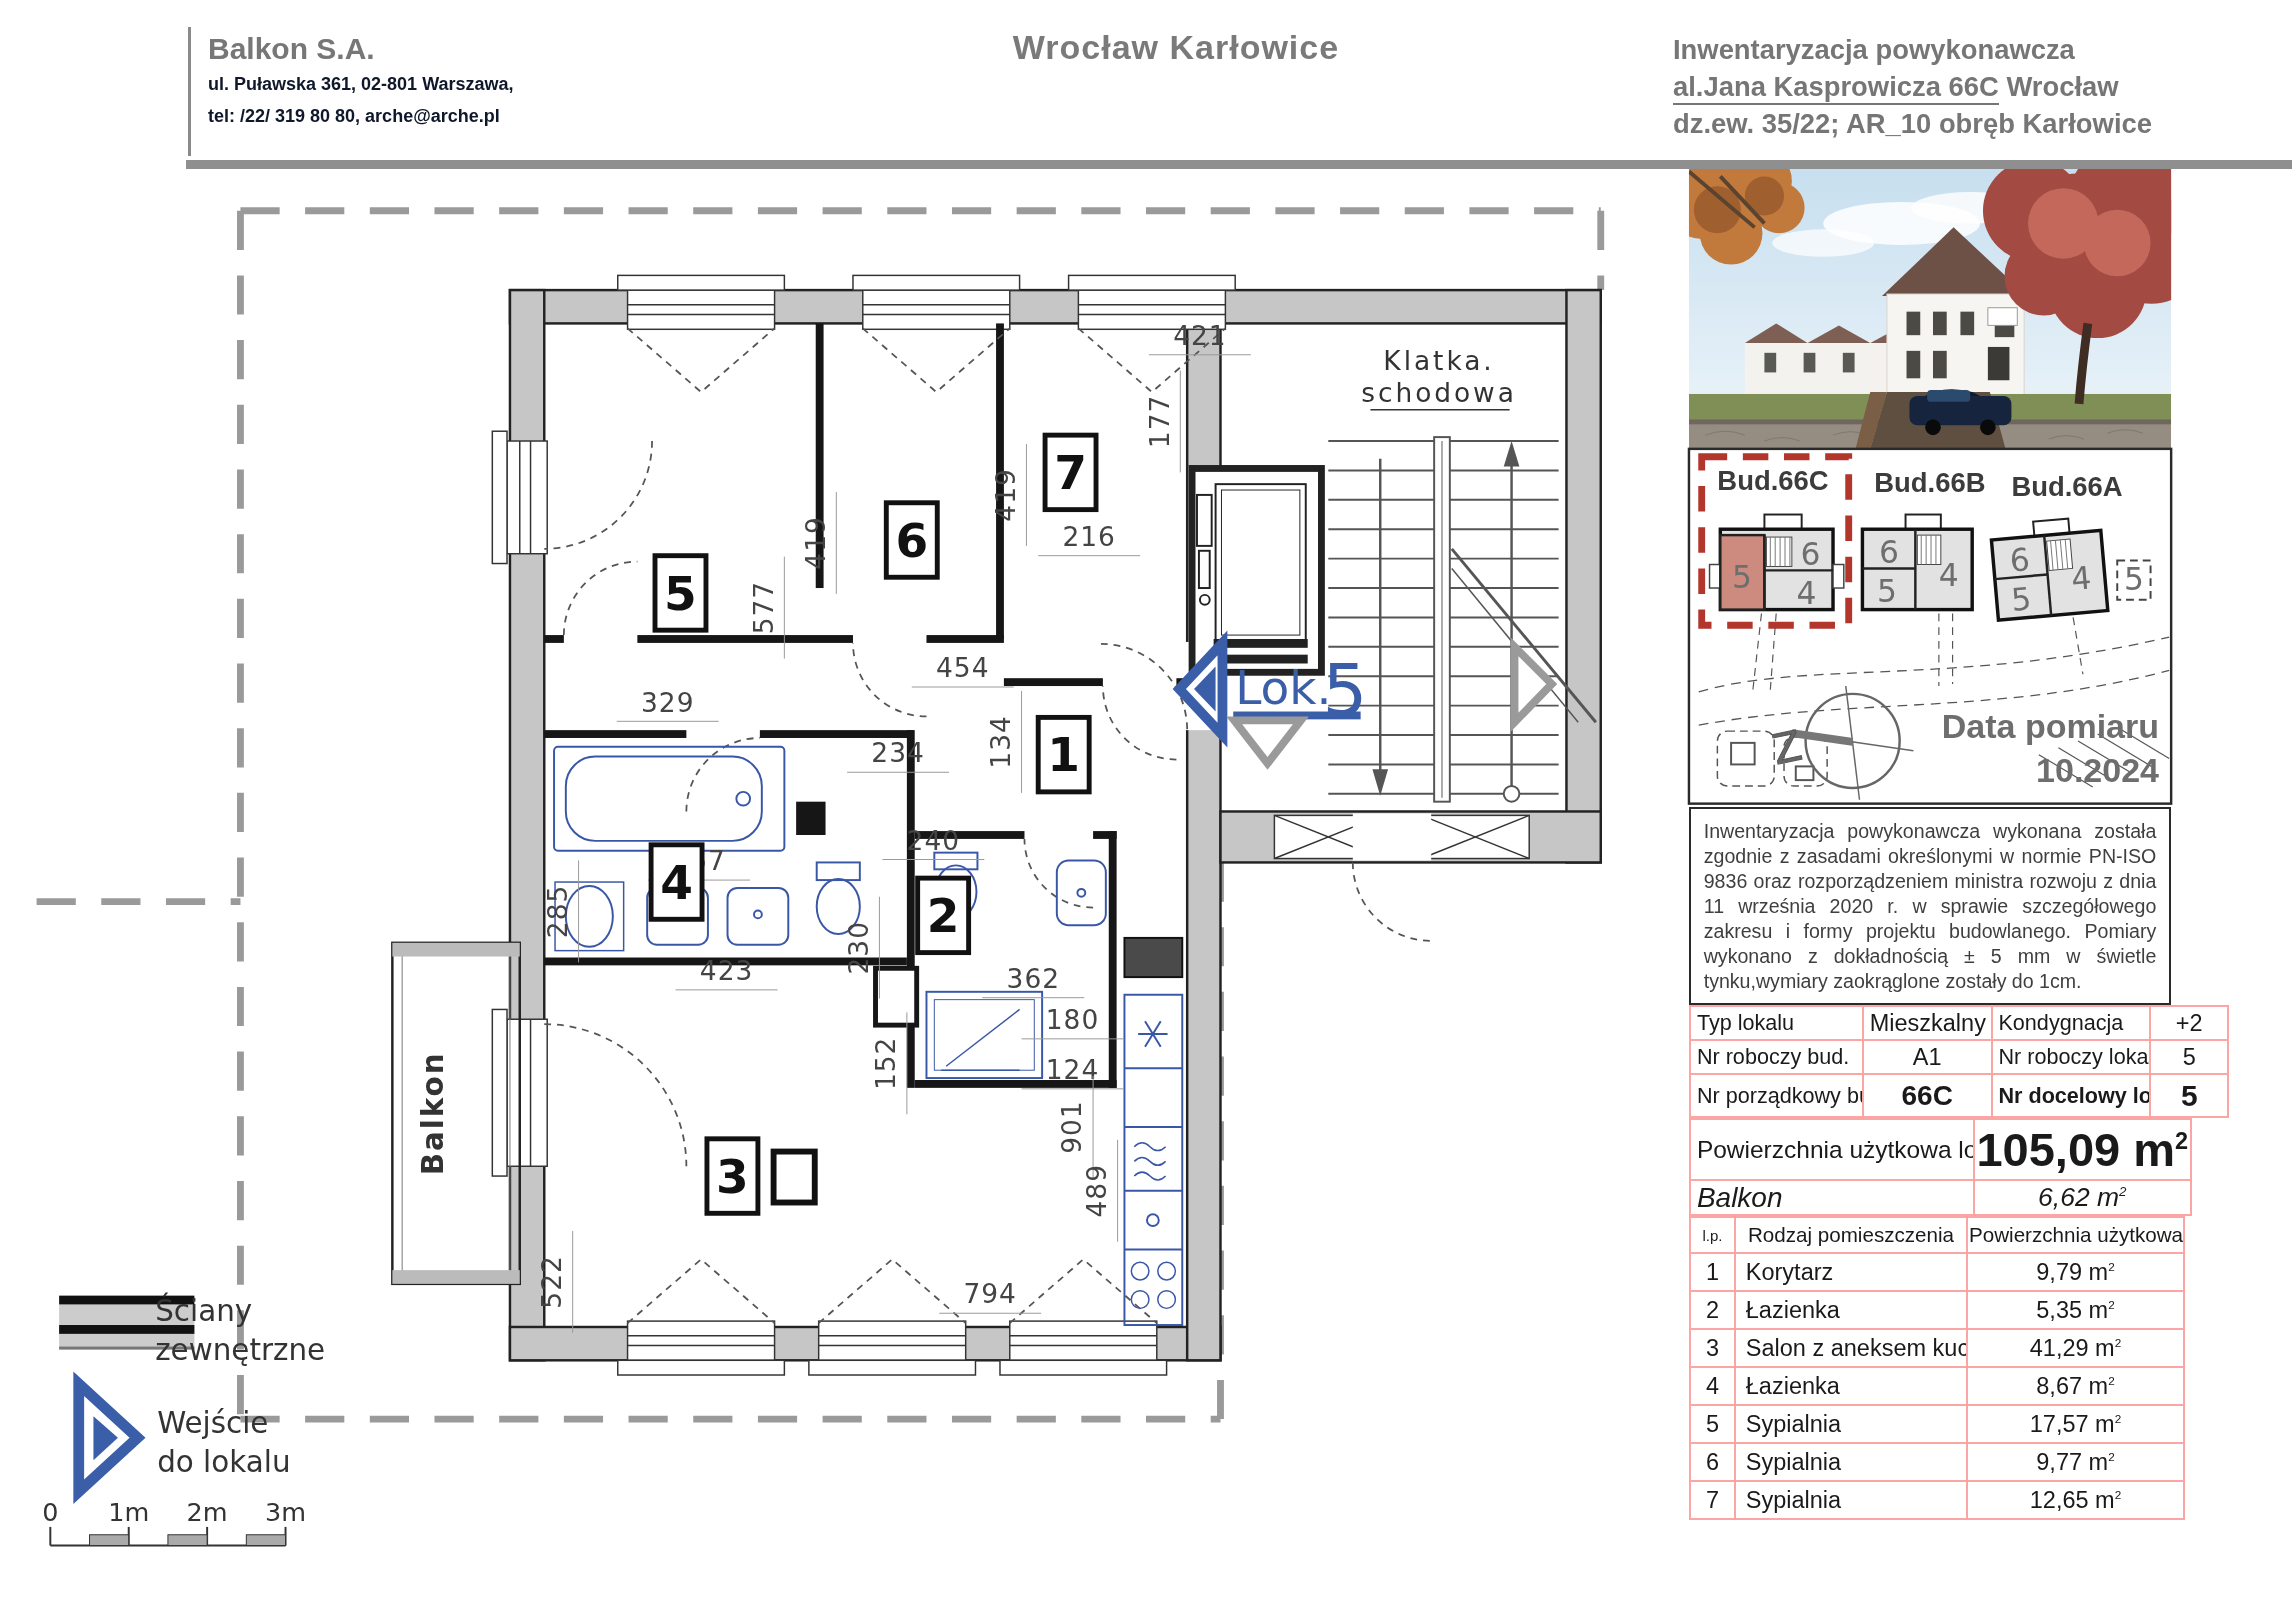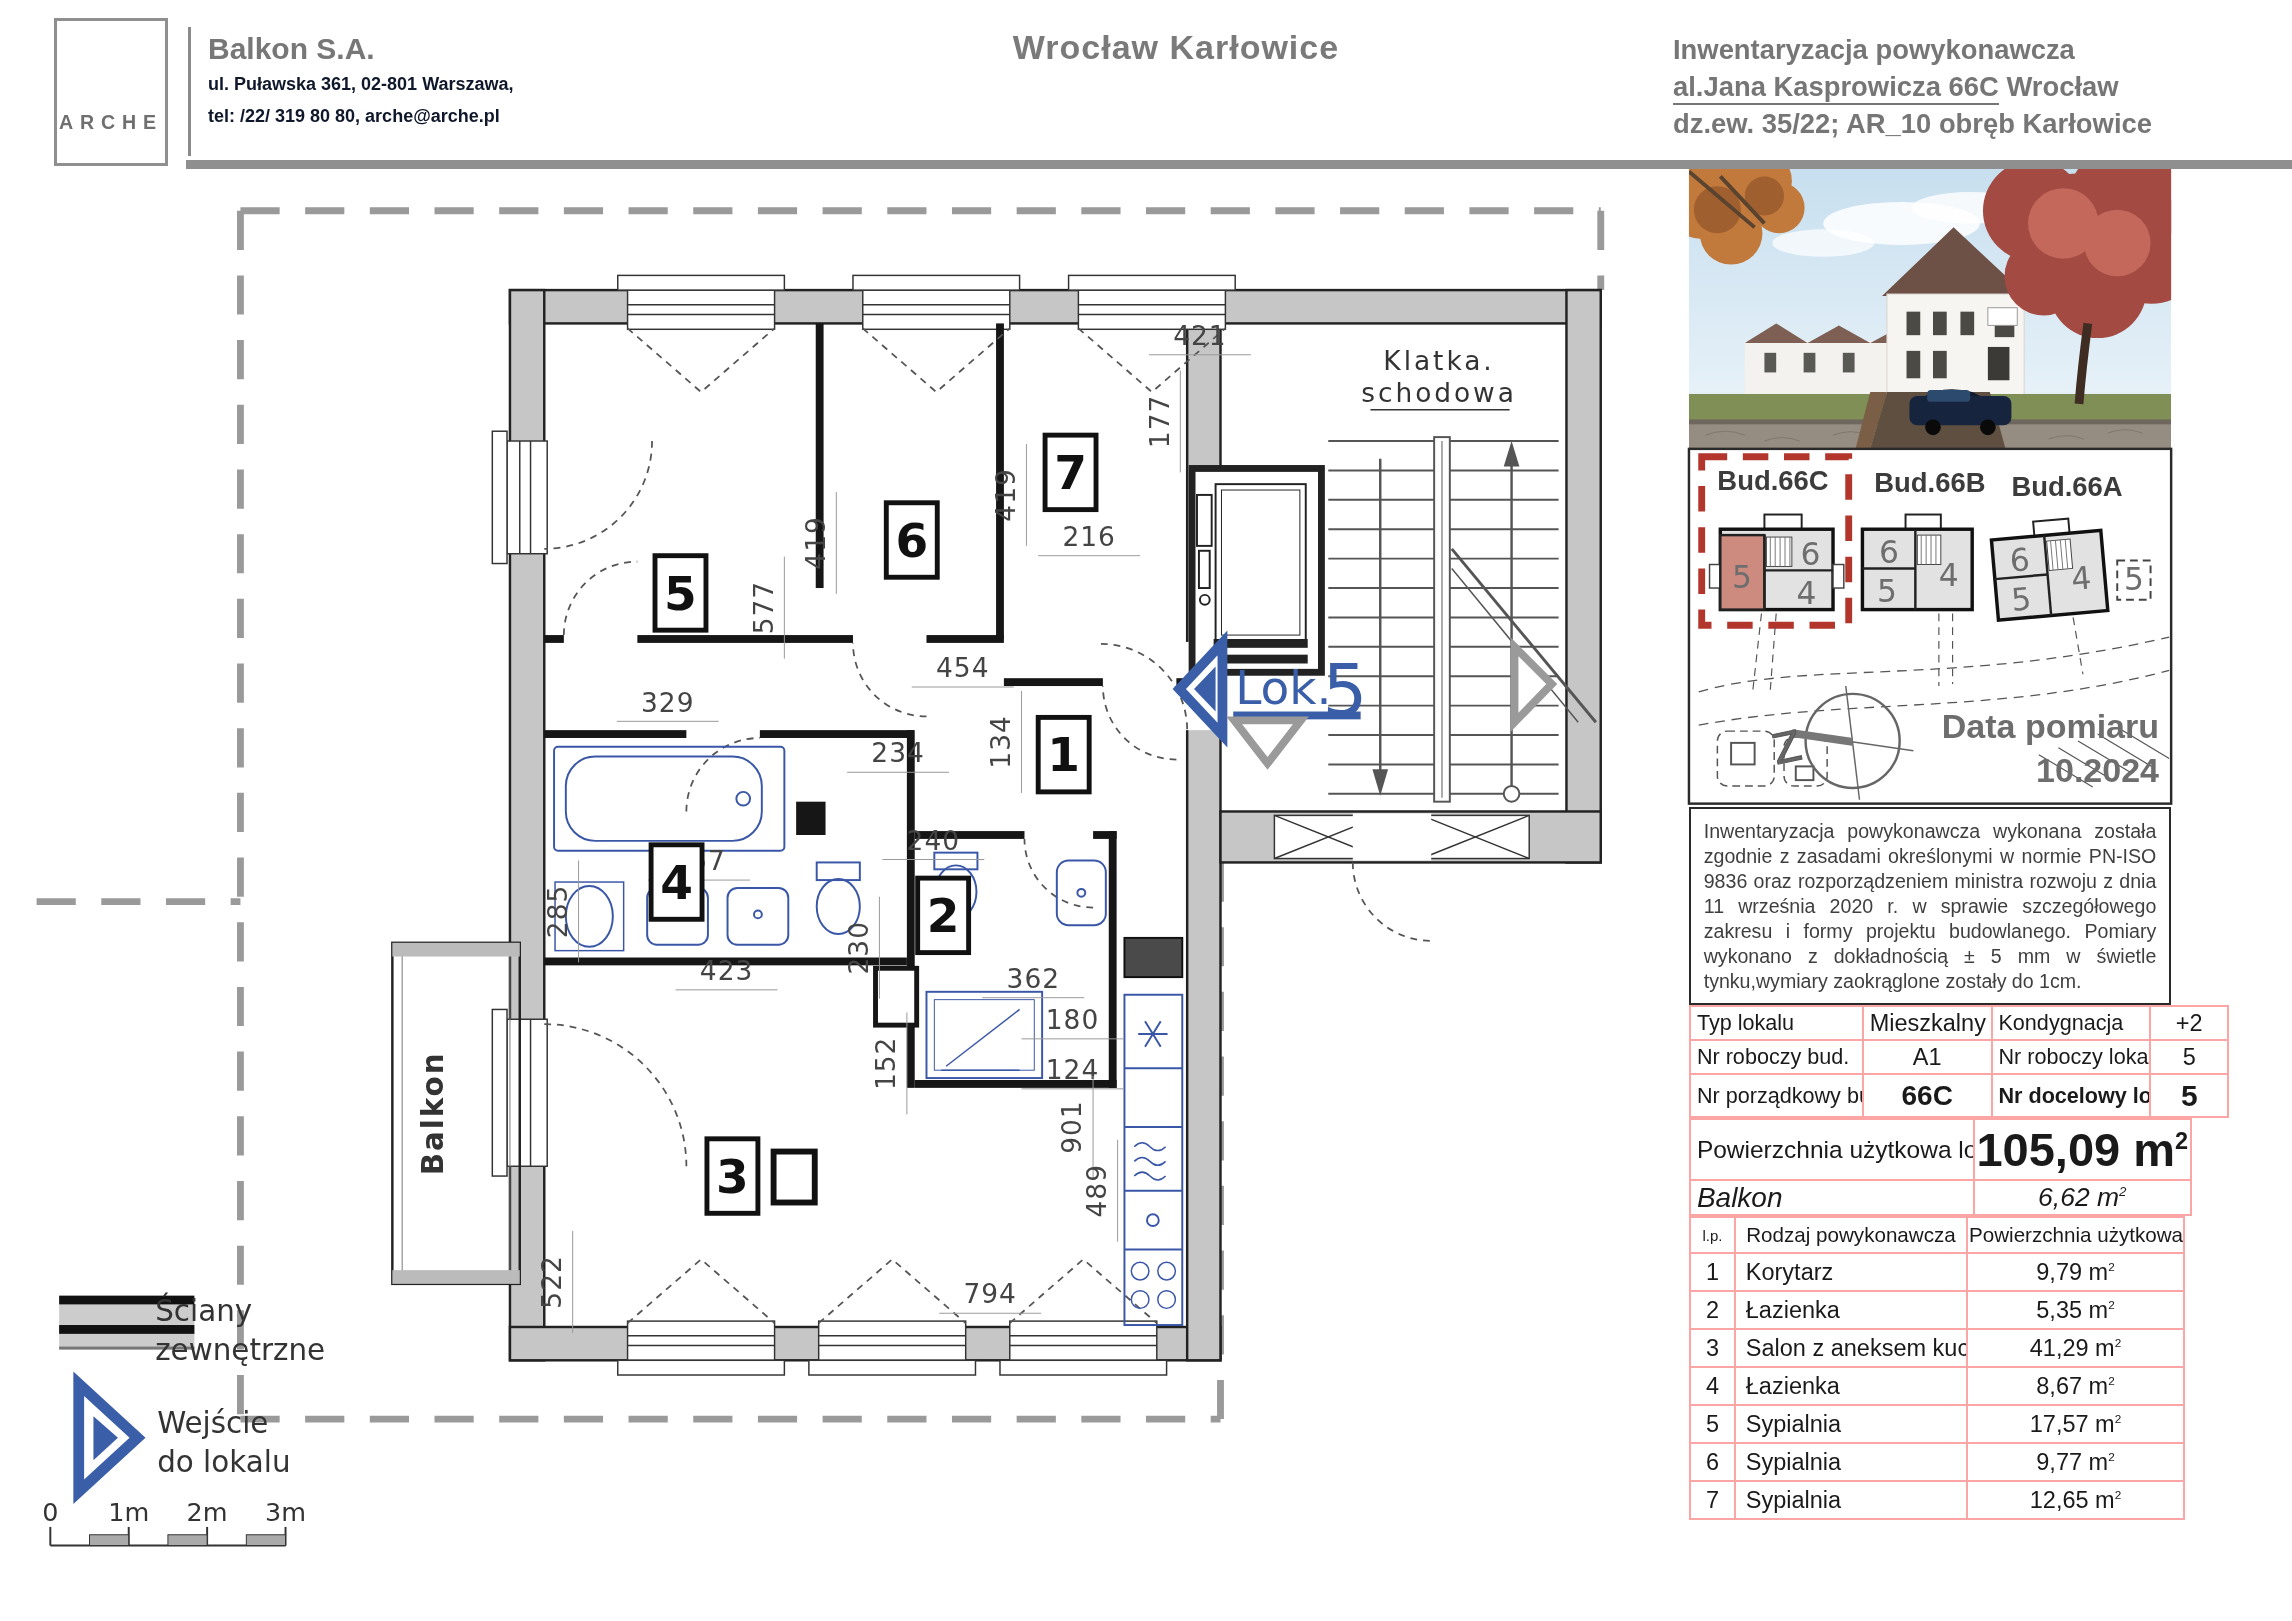--- a/index.html
+++ b/index.html
@@ -495,23 +495,20 @@
     <g>
       <circle cx="1890" cy="756" r="48" stroke="#666" stroke-width="2.5"></circle>
       <line x1="1883" y1="700" x2="1897" y2="816" stroke-width="1.5" stroke="#666"></line>
       <line x1="1828" y1="748" x2="1952" y2="766" stroke-width="1.5" stroke="#666"></line>
       <line x1="1828" y1="748" x2="1890" y2="757" stroke-width="8" stroke="#777"></line>
       <text x="1812" y="780" font-family="DejaVu Sans,sans-serif" font-size="42" fill="#666" transform="rotate(-12 1812 780)">Z</text>
     </g>
   </g>
 </svg>
 
-<div class="abs" id="logo-box">
-  <span id="logo-text">ARCHE</span>
-</div>
 <div class="abs" id="hdr-vline"></div>
 <div class="abs" id="company">
   <div class="l1">Balkon S.A.</div>
   <div class="l2">ul. Puławska 361, 02-801 Warszawa,</div>
   <div class="l3">tel: /22/ 319 80 80, arche@arche.pl</div>
 </div>
 <div class="abs" id="title-block">
   <div class="t2">Wrocław Karłowice</div>
 </div>
 <div class="abs" id="right-block">
@@ -561,21 +558,21 @@
       <tr class="balk">
         <td class="albl">Balkon</td>
         <td class="aval" id="balcony-value">6,62 m<sup>2</sup></td>
       </tr>
     </tbody>
   </table>
   <table id="rooms-table">
     <thead>
       <tr>
         <th class="c1">l.p.</th>
-        <th class="c2">Rodzaj powykonawcza</th>
+        <th class="c2">Rodzaj pomieszczenia</th>
         <th class="c3">Powierzchnia użytkowa</th>
       </tr>
     </thead>
     <tbody id="rooms-body">
           <tr>
             <td class="c1">1</td>
             <td class="c2">Korytarz</td>
             <td class="c3">9,79 m<sup>2</sup></td>
           </tr>
           <tr>

